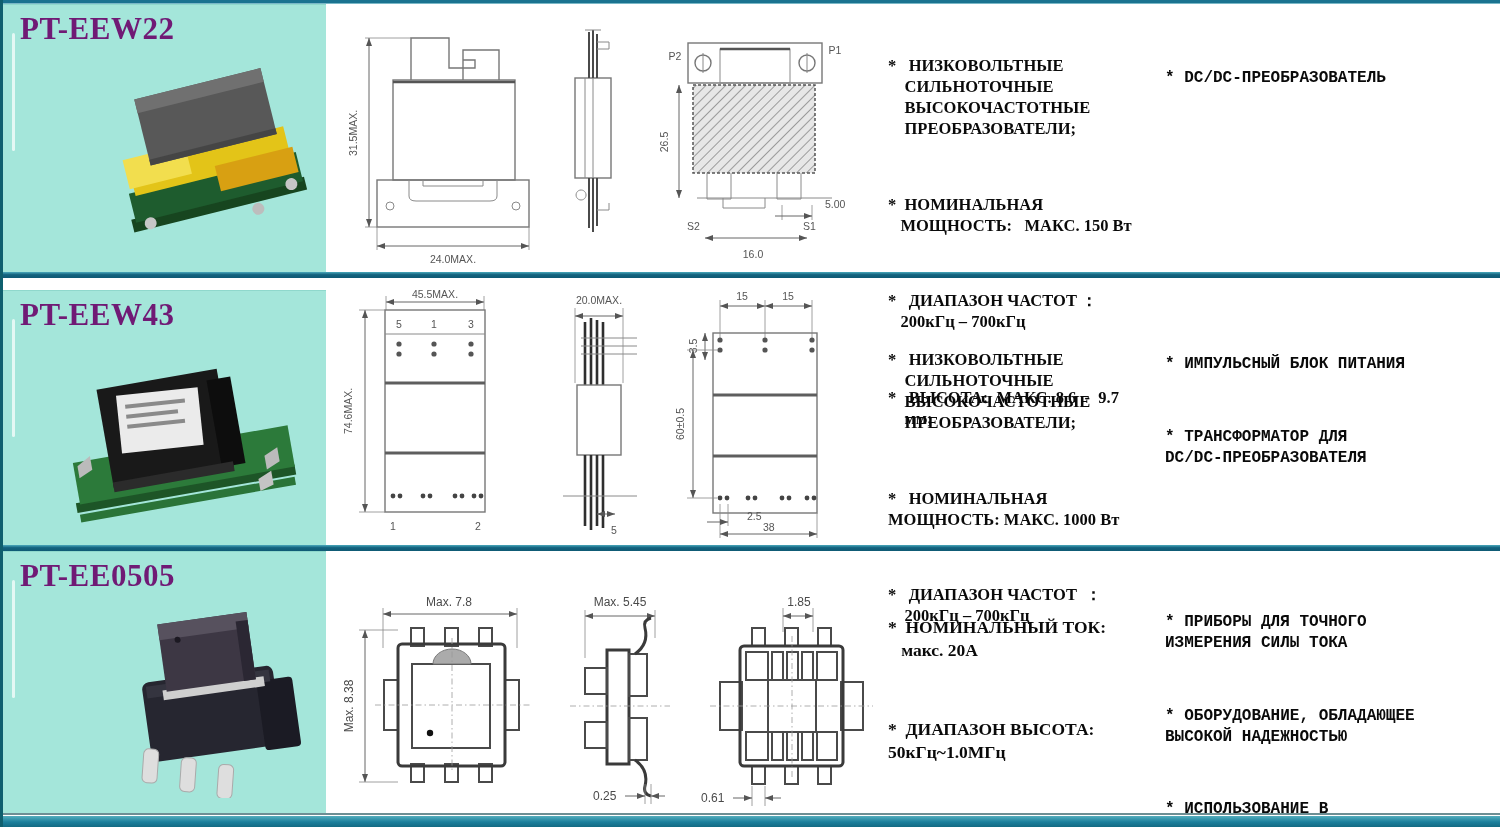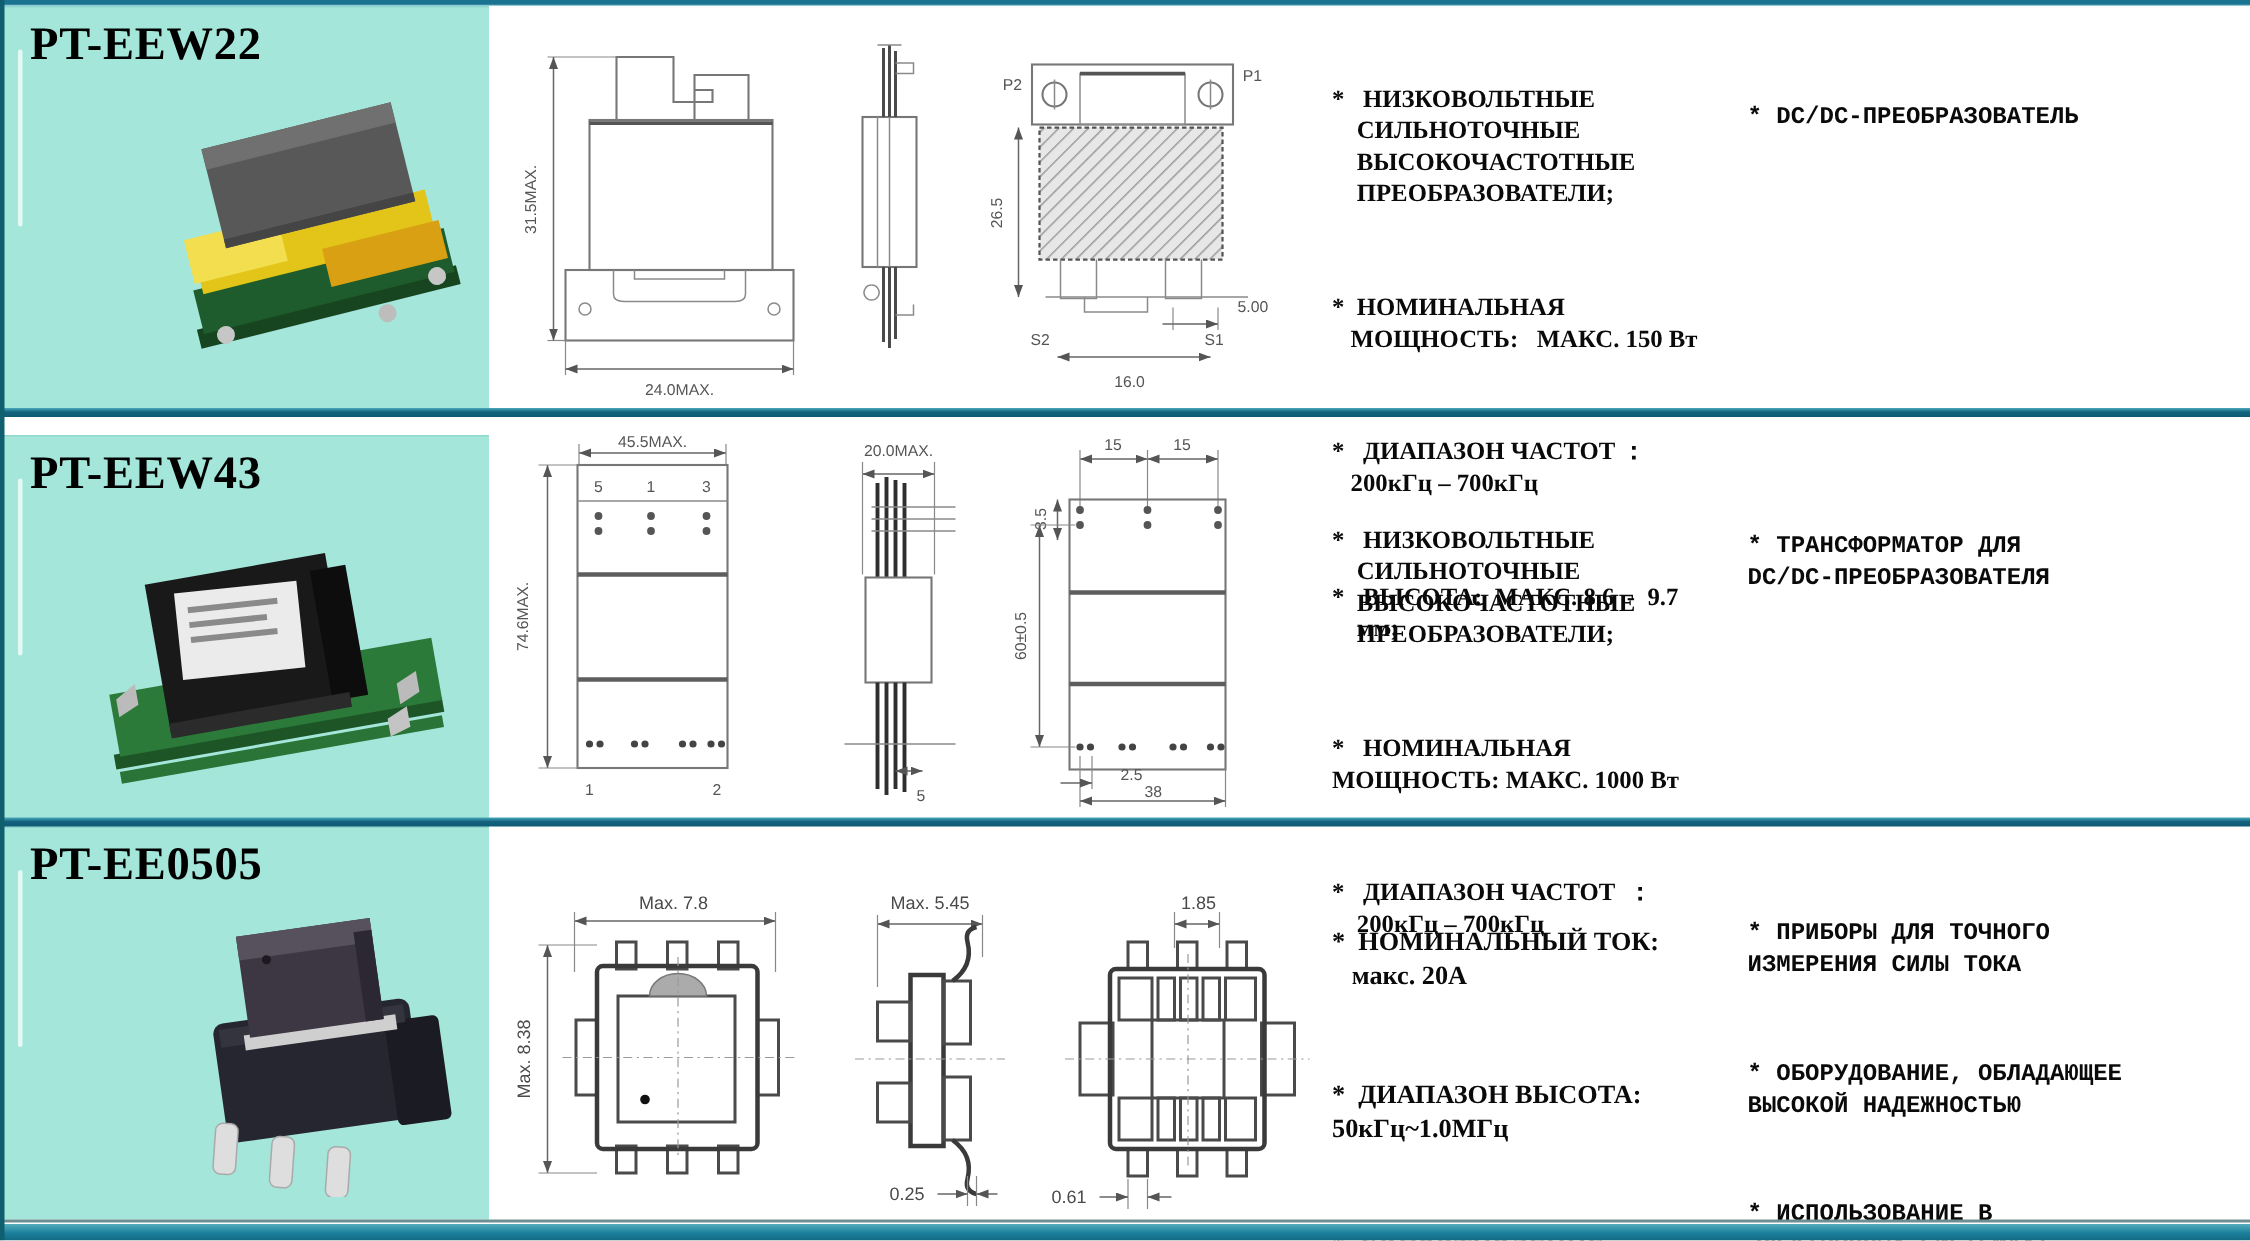--- a/index.html
+++ b/index.html
@@ -8,21 +8,21 @@
   .page-left-edge{position:absolute;left:0;top:0;width:3px;height:827px;background:#0f5f6e;z-index:9;}
   .top-border{position:absolute;left:0;top:0;width:1500px;height:4px;
               background:linear-gradient(to bottom,#1a7390 70%,#bfe9ee);z-index:8;}
   .divider{position:absolute;left:0;width:1500px;height:6px;z-index:8;
            background:linear-gradient(to bottom,#4aa9bc,#13637f 45%,#0f5a74);}
   .bottom-line{position:absolute;left:0;top:813px;width:1500px;height:2px;background:#6d8f94;z-index:8;}
   .bottom-bar{position:absolute;left:0;top:816px;width:1500px;height:11px;z-index:8;
               background:linear-gradient(to bottom,#54aebd,#1b7f9c 55%,#136а83);}
   .panel{position:absolute;left:0;width:326px;background:#a4e6da;border-top:1px solid #8fd8cc;}
   .panel .streak{position:absolute;left:12px;top:28px;width:3px;height:118px;background:rgba(255,255,255,.7);border-radius:2px;}
-  .title{position:absolute;left:20px;top:6px;font-size:31px;font-weight:bold;color:#000000;
+  .title{position:absolute;left:20px;top:6px;font-size:31px;font-weight:bold;color:#701a75;
          letter-spacing:.5px;font-family:"Liberation Serif",serif;}
   .photo{position:absolute;}
   .draw{position:absolute;}
   .specs,.apps{position:absolute;font-weight:bold;color:#0a0a0a;white-space:pre-wrap;
                font-family:"Liberation Serif",serif;}
   .specs{width:285px;font-size:16.5px;line-height:1.27;}
   .apps{width:335px;font-size:16px;line-height:1.32;font-family:Liberation Mono, monospace;}
   .spec-item{margin-bottom:13px;}
   .app-item{margin-bottom:9px;}
   svg text{font-family:"Liberation Sans",sans-serif;fill:#555;font-size:10.5px;}
@@ -286,20 +286,21 @@
     <div class="spec-item">*   НИЗКОВОЛЬТНЫЕ
     СИЛЬНОТОЧНЫЕ
     ВЫСОКОЧАСТОТНЫЕ
     ПРЕОБРАЗОВАТЕЛИ;</div>
     <div class="spec-item">*   НОМИНАЛЬНАЯ
 МОЩНОСТЬ: МАКС. 1000 Вт</div>
     <div class="spec-item">*   ДИАПАЗОН ЧАСТОТ  ：
     200кГц – 700кГц</div>
   </div>
   <div class="apps" style="left:1165px;top:312px;">
+    <div class="app-item">* ИМПУЛЬСНЫЙ БЛОК ПИТАНИЯ</div>
     <div class="app-item">* ТРАНСФОРМАТОР ДЛЯ
 DC/DC-ПРЕОБРАЗОВАТЕЛЯ</div>
   </div>
 
   <div class="divider" style="top:545px;"></div>
 
   <div class="panel" style="top:551px;height:261px;">
     <div class="streak"></div>
     <div class="title">PT-EE0505</div>
   </div>

